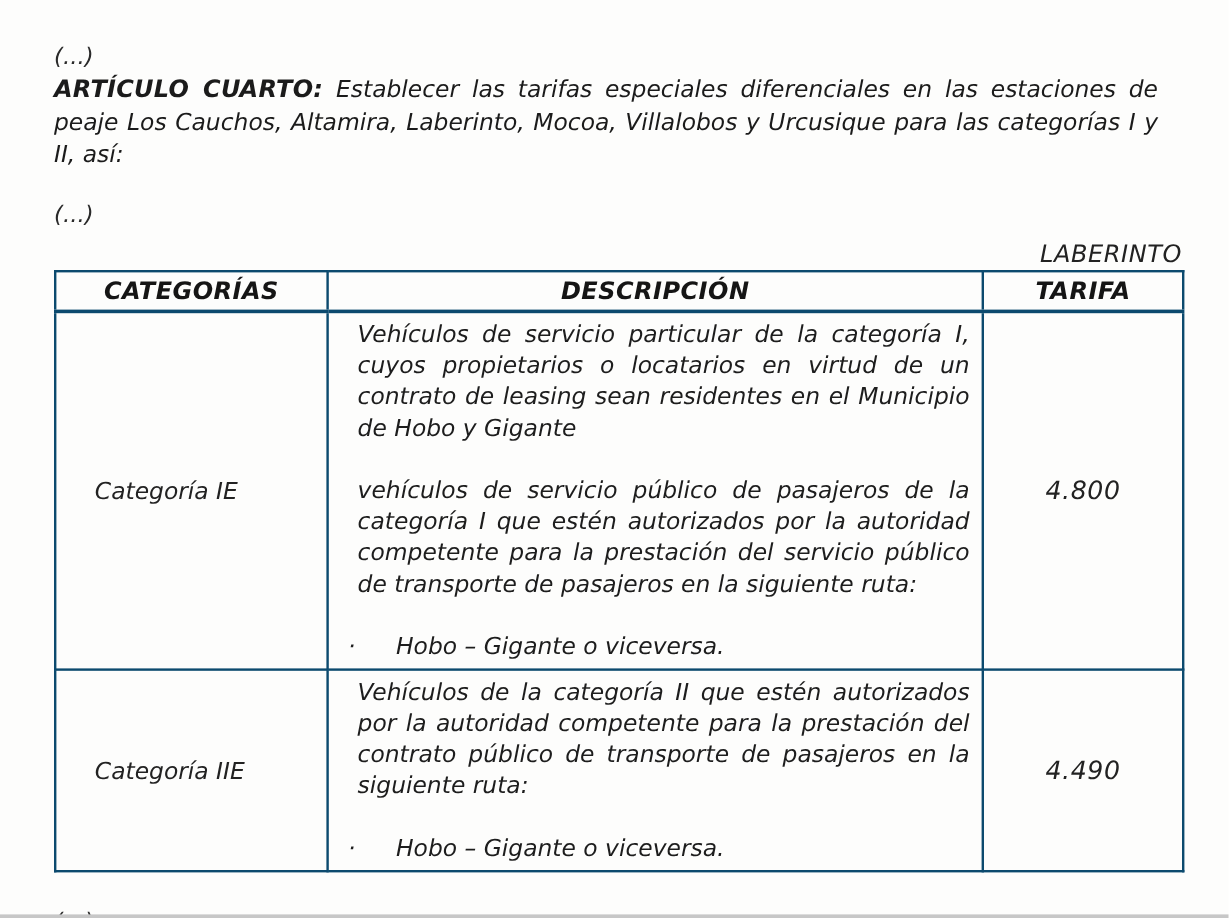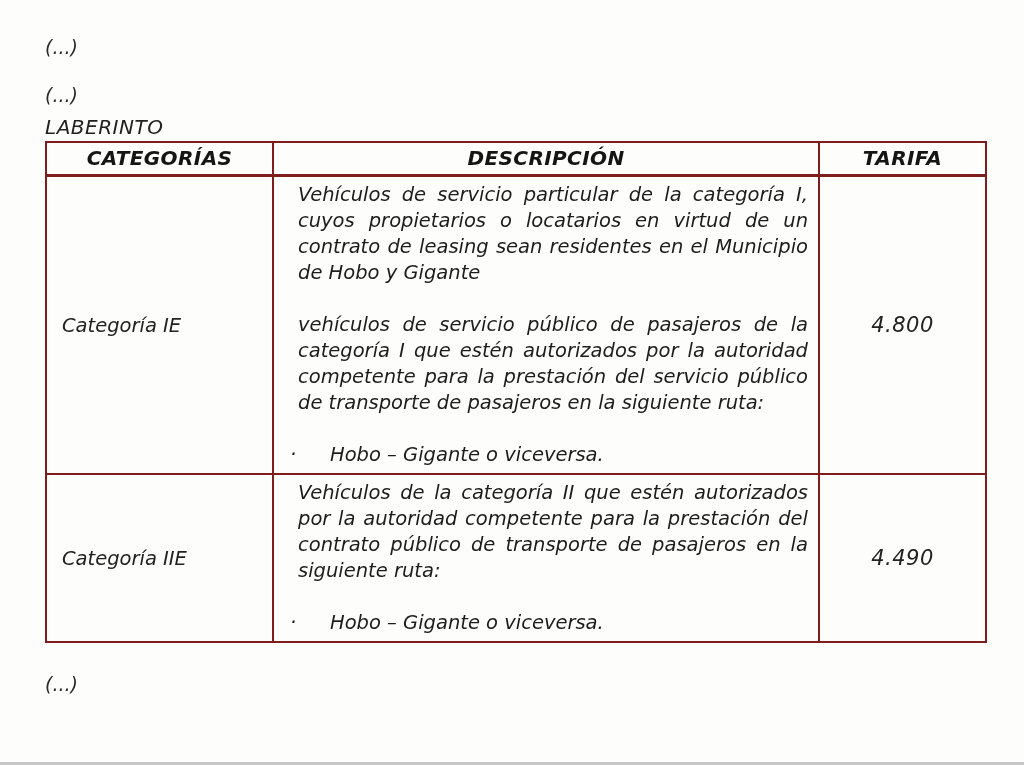--- a/index.html
+++ b/index.html
@@ -36,50 +36,50 @@
   .article .heading {
     font-weight: bold;
     font-size: 20px;
     letter-spacing: 0.2px;
   }
   .ellipsis-mid { margin-top: 26px; }
   .table-title {
     width: 940px;
     margin-top: 9px;
     margin-bottom: 2px;
-    text-align: left;
+    text-align: right;
     font-size: 20px;
     line-height: 24px;
     letter-spacing: 0.5px;
     color: #222;
   }
   table.tariff {
     border-collapse: collapse;
     table-layout: fixed;
     width: 940px;
   }
   table.tariff col.c1 { width: 227px; }
   table.tariff col.c2 { width: 546px; }
   table.tariff col.c3 { width: 167px; }
   table.tariff th, table.tariff td {
-    border: 2px solid #7f1d1d;
+    border: 2px solid #0c4a6e;
   }
   table.tariff th {
     font-size: 20px;
     font-weight: bold;
     font-style: italic;
     text-align: center;
     padding: 3px 2px 4px 2px;
     letter-spacing: 0.4px;
     border-bottom-width: 3px;
     color: #151515;
   }
   td.category {
     vertical-align: middle;
-    padding-left: 15px;
+    padding-left: 32px;
     font-size: 19.5px;
     color: #222;
   }
   td.description {
     font-size: 19.5px;
     line-height: 26px;
     padding: 5px 10px 5px 12px;
     color: #1d1d1d;
   }
   td.description p.desc-p {
@@ -110,20 +110,21 @@
     background: #c7c7c7;
   }
 </style>
 </head>
 <body>
 
 <div class="page">
 
   <div class="ellipsis">(...)</div>
 
+  <div class="article"><span class="heading">ARTÍCULO CUARTO:</span><span> Establecer las tarifas especiales diferenciales en las estaciones de peaje Los Cauchos, Altamira, Laberinto, Mocoa, Villalobos y Urcusique para las categorías I y II, así:</span></div>
 
   <div class="ellipsis ellipsis-mid">(...)</div>
 
   <div class="table-title">LABERINTO</div>
 
   <table class="tariff">
     <colgroup>
         <col class="c1">
         <col class="c2">
         <col class="c3">

